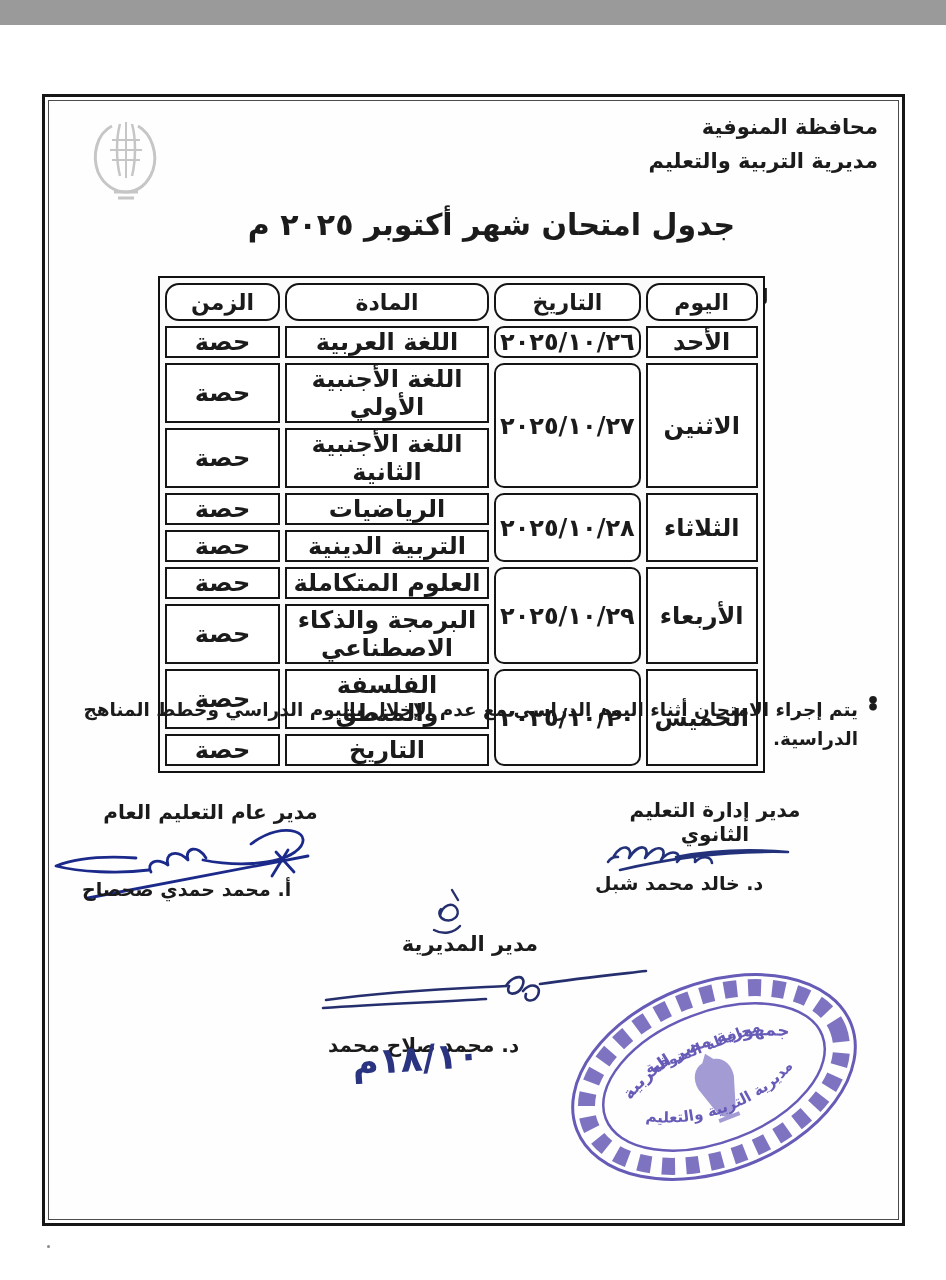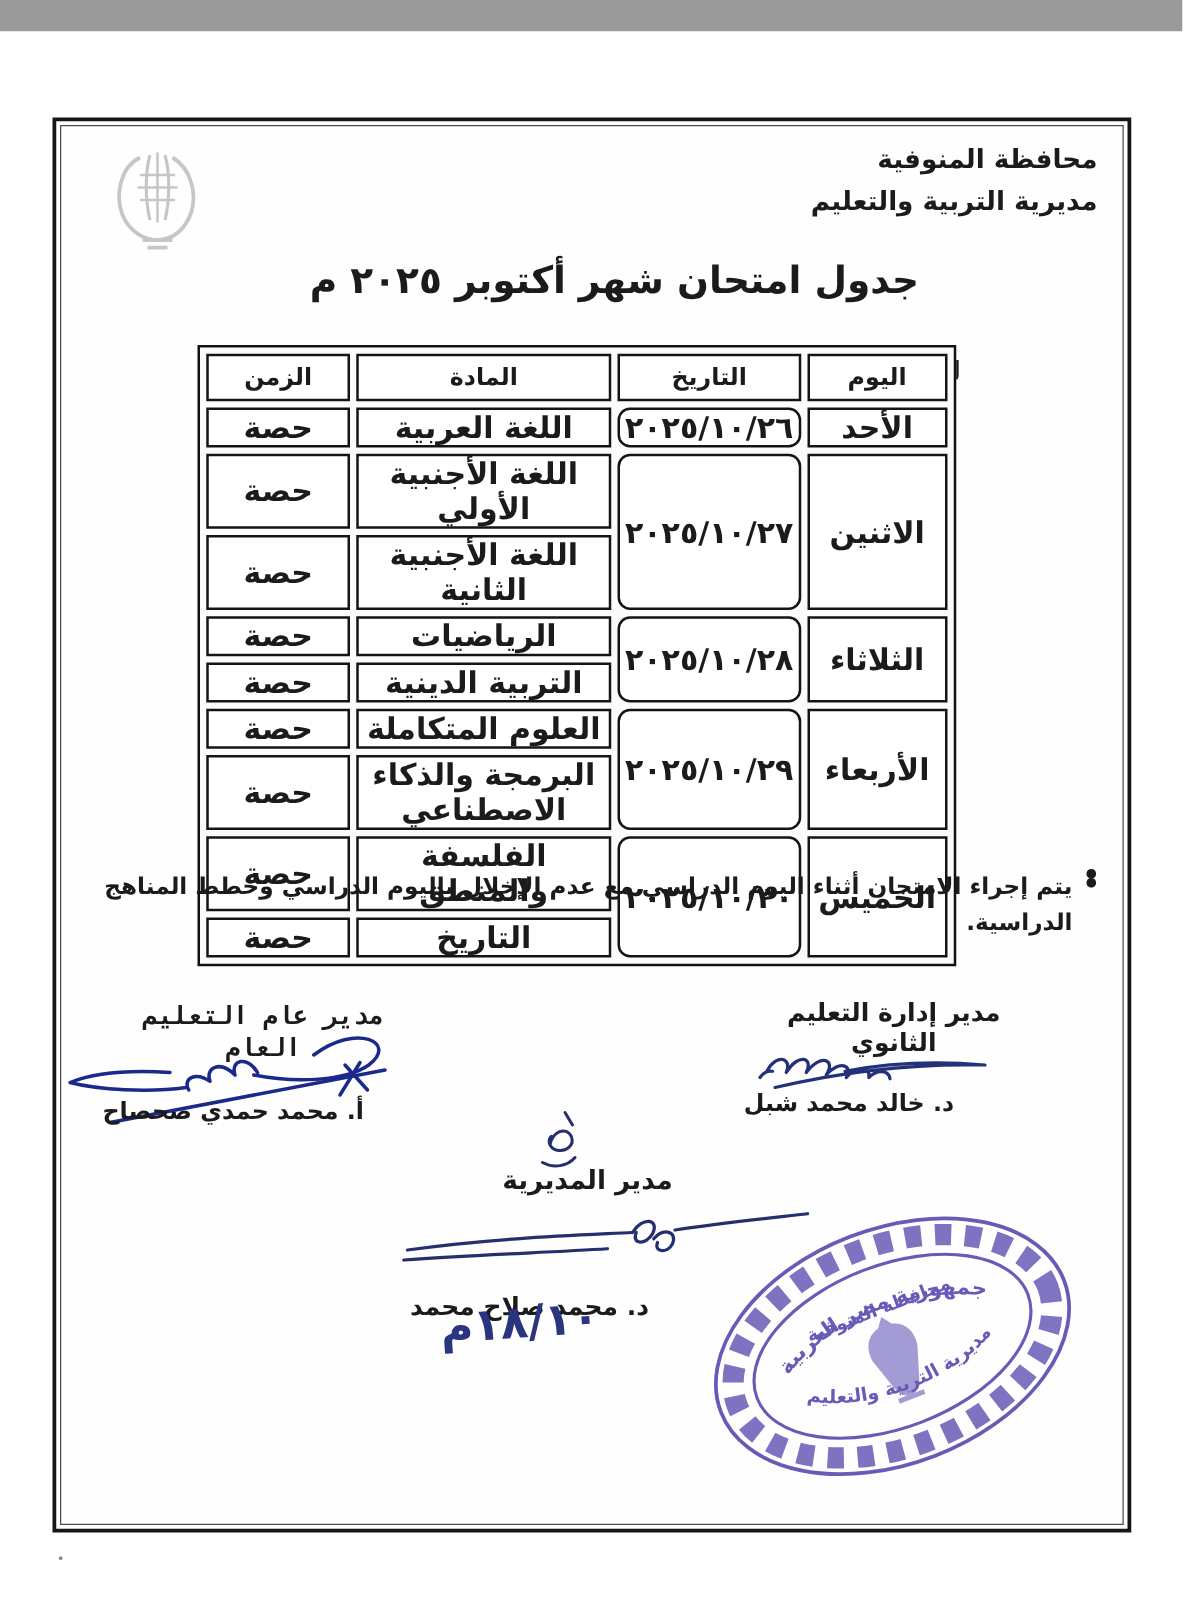--- a/index.html
+++ b/index.html
@@ -19,21 +19,21 @@
   .org-block{right:68px;top:110px;text-align:right;font-weight:bold;font-size:21px;line-height:34px;}
   .doc-title{left:42px;width:899px;top:207px;text-align:center;font-weight:bold;font-size:30px;}
   .doc-subtitle{left:42px;width:863px;top:237px;text-align:center;font-weight:bold;font-size:21px;margin-top:48px;}
   
   .table-wrap{left:158px;top:276px;border:2px solid #111;background:#fbfbfb;}
   table.exam{border-collapse:separate;border-spacing:5px;direction:rtl;}
   table.exam th,table.exam td{
     border:2.5px solid #141414;background:#fff;font-weight:bold;text-align:center;
     vertical-align:middle;padding:0 4px;
   }
-  table.exam th{height:34px;font-size:19px;}
+  table.exam th{height:34px;font-size:22px;border-radius:14px;}
   table.exam td{height:26px;font-size:24px;}
   .col-day{width:112px;} .col-date{width:140px;} .col-subject{width:204px;} .col-time{width:115px;}
   td.day-cell{font-size:18px;} td.date-cell{font-size:17px;letter-spacing:1px;border-radius:10px;}
   
   .notes{left:60px;top:688px;width:822px;direction:rtl;text-align:right;font-weight:bold;font-size:18.5px;line-height:29px;}
   .note{position:relative;padding-right:24px;margin-bottom:7px;}
   .note .bullet{position:absolute;right:2px;top:-2px;font-size:22px;}
   
   .sig-title{font-weight:bold;font-size:20px;text-align:center;direction:rtl;}
   .sig-name{font-weight:bold;font-size:19px;text-align:left;direction:rtl;}
@@ -153,21 +153,21 @@
 <div class="abs sig-title" style="left:595px;top:798px;width:240px;">مدير إدارة التعليم الثانوي</div>
 <svg class="abs sig-svg" style="left:600px;top:826px;" width="205" height="54" viewBox="0 0 205 54">
   <g stroke="#23317a" stroke-width="2.6">
     <path d="M14 30 c8 -14 20 -9 15 2 c10 -16 22 -12 16 0 c12 -16 24 -10 16 2 c10 -12 22 -8 16 2 c8 -10 20 -8 18 0 c7 -7 16 -6 17 1"></path>
     <path d="M20 44 q85 -20 168 -18 q-60 -5 -112 5"></path>
     <path d="M8 36 q4 -6 10 -5"></path>
   </g>
 </svg>
 <div class="abs sig-name" style="left:595px;top:872px;width:240px;">د. خالد محمد شبل</div>
 
-<div class="abs sig-title" style="left:88px;top:800px;width:245px;font-family:Liberation Mono, monospace;">مدير عام التعليم العام</div>
+<div class="abs sig-title" style="left:88px;top:800px;width:245px;">مدير عام التعليم العام</div>
 <svg class="abs sig-svg" style="left:46px;top:812px;" width="305" height="92" viewBox="0 0 305 92">
   <g stroke="#1b2a8a" stroke-width="2.8">
     <path d="M205 32 c34 -26 68 -10 44 8 c-20 14 -62 14 -92 8"></path>
     <path d="M160 46 c-8 -14 -22 -10 -18 2 c-12 -12 -24 -6 -20 5 c-12 -8 -22 -2 -17 7"></path>
     <path d="M103 58 c-30 4 -70 2 -93 -4 c20 -8 50 -10 80 -8"></path>
     <path d="M242 38 l-16 26 M230 40 l18 20"></path>
     <path d="M262 44 L42 86"></path>
   </g>
 </svg>
 <div class="abs sig-name" style="left:82px;top:878px;width:255px;">أ. محمد حمدي صحصاح</div>

